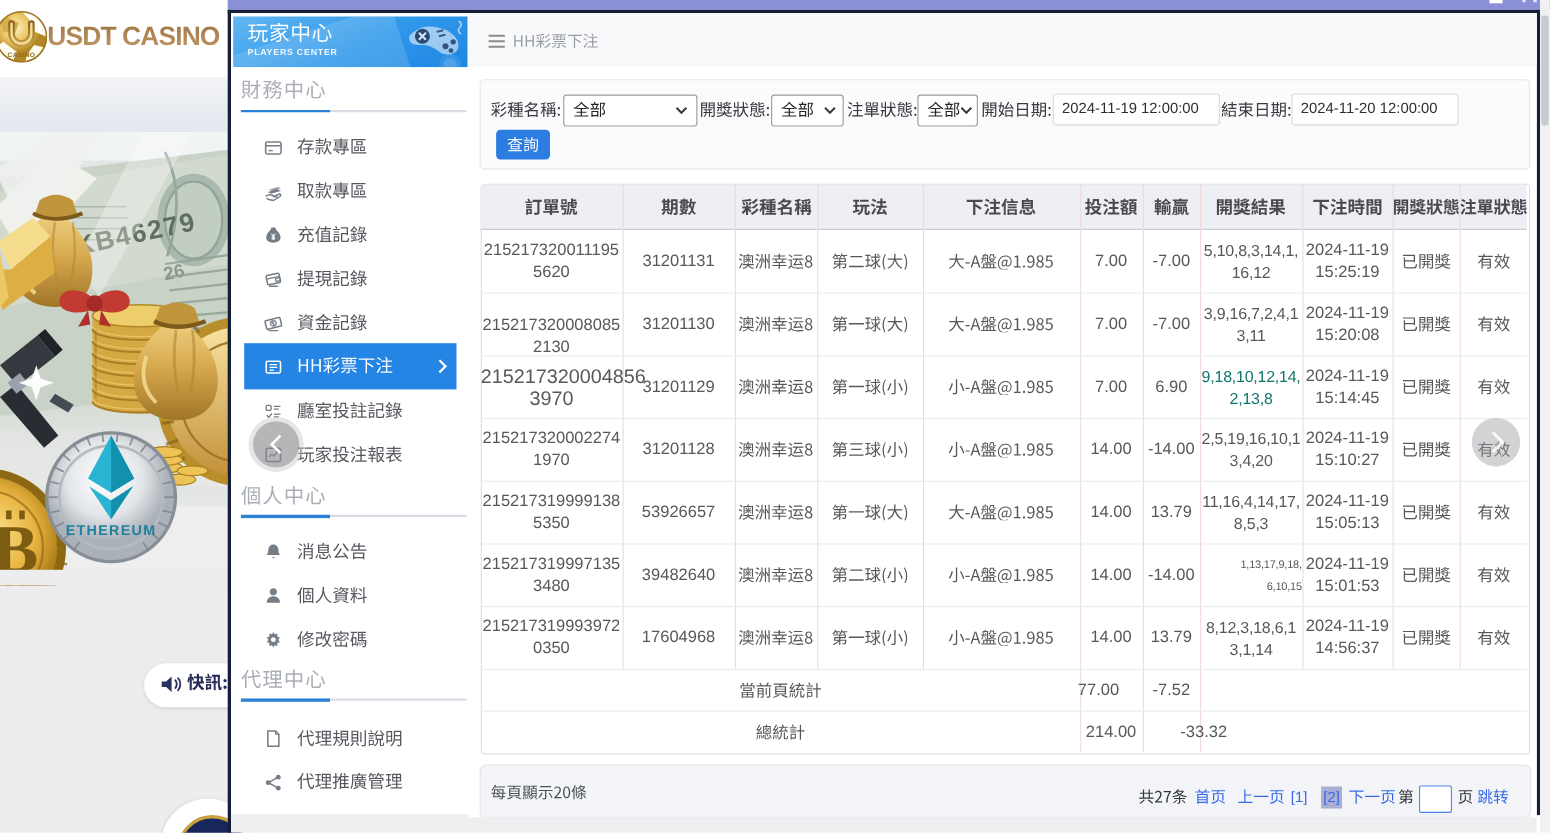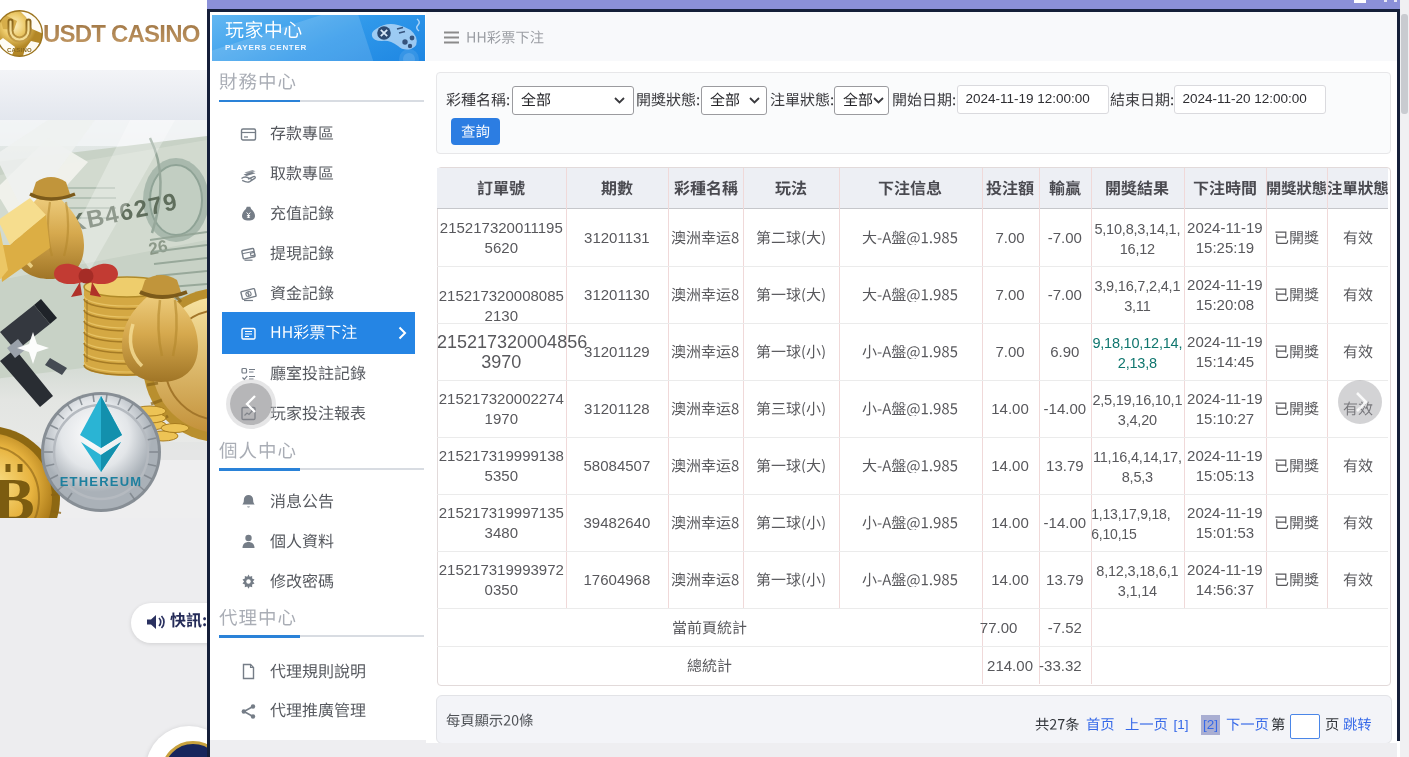--- a/index.html
+++ b/index.html
@@ -959,21 +959,21 @@
     </svg>
   </div>
 <div style="position:absolute;left:1327.3px;top:400.17499999999995px;width:61.700000000000045px;height:16px;display:flex;align-items:center;justify-content:center;">
     <svg style="fill:#58585c;" width="30.0" height="15" viewBox="0 -880 2000 1000">
       <use href="#r76" x="0"></use>
       <use href="#r77" x="1000"></use>
     </svg>
   </div>
 <div style="position:absolute;left:437px;top:446.2px;width:128.60000000000002px;font-size:15px;color:#58585c;text-align:center;line-height:20px;">215217319999138<br>5350</div>
 <div style="position:absolute;left:565.6px;top:457.22499999999997px;width:102.60000000000002px;height:16px;display:flex;align-items:center;justify-content:center;">
-    <span style="font-size:15px;color:#58585c;">58084507</span>
+    <span style="font-size:15px;color:#58585c;">53926657</span>
   </div>
 <div style="position:absolute;left:668.2px;top:457.22499999999997px;width:74.79999999999995px;height:16px;display:flex;align-items:center;justify-content:center;">
     <svg style="fill:#58585c;" width="68.3" height="15" viewBox="0 -880 4555 1000">
       <use href="#r62" x="0"></use>
       <use href="#r63" x="1000"></use>
       <use href="#r64" x="2000"></use>
       <use href="#r65" x="3000"></use>
       <use href="#r66" x="4000"></use>
     </svg>
   </div>
@@ -1058,21 +1058,21 @@
       <use href="#r66" x="5289"></use>
       <use href="#r74" x="5844"></use>
     </svg>
   </div>
 <div style="position:absolute;left:981.6px;top:514.275px;width:56.89999999999998px;height:16px;display:flex;align-items:center;justify-content:center;">
     <span style="font-size:15px;color:#58585c;">14.00</span>
   </div>
 <div style="position:absolute;left:1038.5px;top:514.275px;width:52.700000000000045px;height:16px;display:flex;align-items:center;justify-content:center;">
     <span style="font-size:15px;color:#58585c;">-14.00</span>
   </div>
-<div style="position:absolute;left:1091.2px;top:503.8px;width:92.29999999999995px;font-size:14px;letter-spacing:-0.2px;color:#58585c;text-align:left;line-height:20px;">1,13,17,9,18,<br>6,10,15</div>
+<div style="position:absolute;left:1091.2px;top:503.8px;width:92.29999999999995px;font-size:10px;letter-spacing:-0.2px;color:#58585c;text-align:right;line-height:20px;">1,13,17,9,18,<br>6,10,15</div>
 <div style="position:absolute;left:1183.5px;top:503.2px;width:82.79999999999995px;font-size:15px;color:#58585c;text-align:center;line-height:20px;">2024-11-19<br>15:01:53</div>
 <div style="position:absolute;left:1266.3px;top:514.275px;width:61.0px;height:16px;display:flex;align-items:center;justify-content:center;">
     <svg style="fill:#58585c;" width="45.0" height="15" viewBox="0 -880 3000 1000">
       <use href="#r75" x="0"></use>
       <use href="#r39" x="1000"></use>
       <use href="#r3a" x="2000"></use>
     </svg>
   </div>
 <div style="position:absolute;left:1327.3px;top:514.275px;width:61.700000000000045px;height:16px;display:flex;align-items:center;justify-content:center;">
     <svg style="fill:#58585c;" width="30.0" height="15" viewBox="0 -880 2000 1000">
@@ -1156,21 +1156,21 @@
 <div style="position:absolute;left:437px;top:657.2999999999998px;width:544.6px;height:16px;display:flex;align-items:center;justify-content:center;">
     <svg style="fill:#58585c;" width="45.0" height="15" viewBox="0 -880 3000 1000">
       <use href="#r80" x="0"></use>
       <use href="#r7e" x="1000"></use>
       <use href="#r7f" x="2000"></use>
     </svg>
   </div>
 <div style="position:absolute;left:981.6px;top:657.2999999999998px;width:56.89999999999998px;height:16px;display:flex;align-items:center;justify-content:center;">
     <span style="font-size:15px;color:#58585c;">214.00</span>
   </div>
-<div style="position:absolute;left:1034px;top:657.2999999999998px;width:52.700000000000045px;height:16px;display:flex;align-items:center;justify-content:center;">
+<div style="position:absolute;left:1073px;top:657.2999999999998px;width:52.700000000000045px;height:16px;display:flex;align-items:center;justify-content:flex-start;">
     <span style="font-size:15px;color:#58585c;">-33.32</span>
   </div>
 <div style="position:absolute;left:435.5px;top:694.5px;width:954px;height:47px;background:#f3f4f8;border:1px solid #e2e3e7;border-radius:6px;"></div>
 <div style="position:absolute;left:446px;top:713px;">
     <svg style="fill:#4e5156;" width="87.4" height="14.3" viewBox="0 -880 6110 1000">
       <use href="#r81" x="0"></use>
       <use href="#r7d" x="1000"></use>
       <use href="#r82" x="2000"></use>
       <use href="#r83" x="3000"></use>
       <use href="#r84" x="4000"></use>

